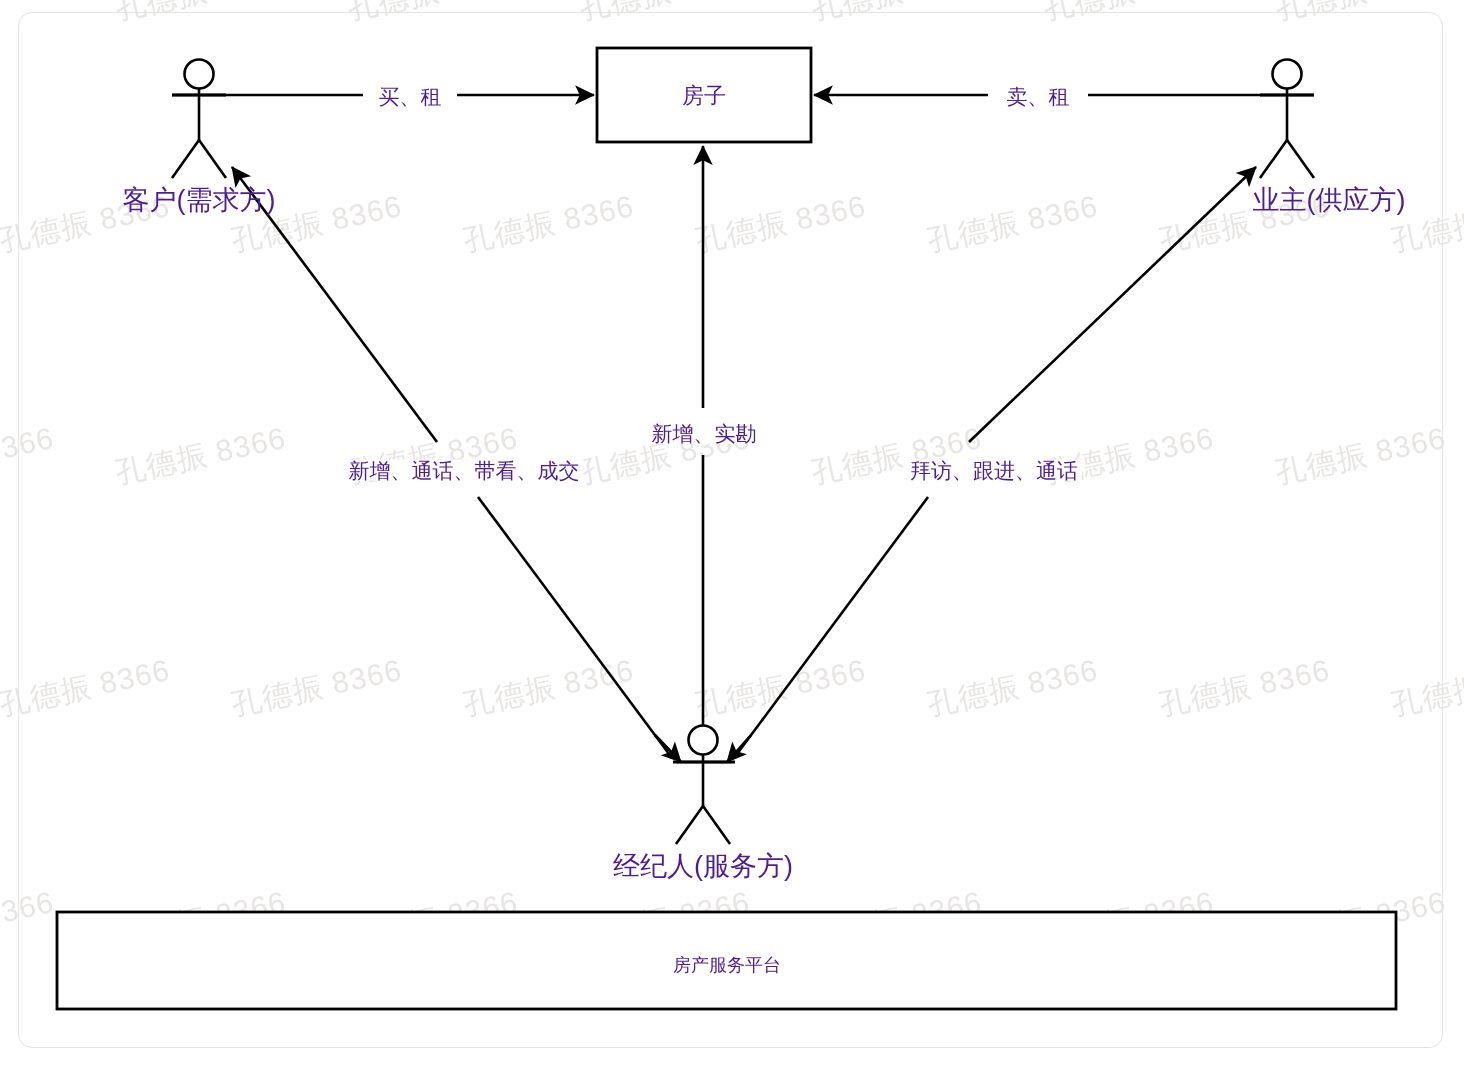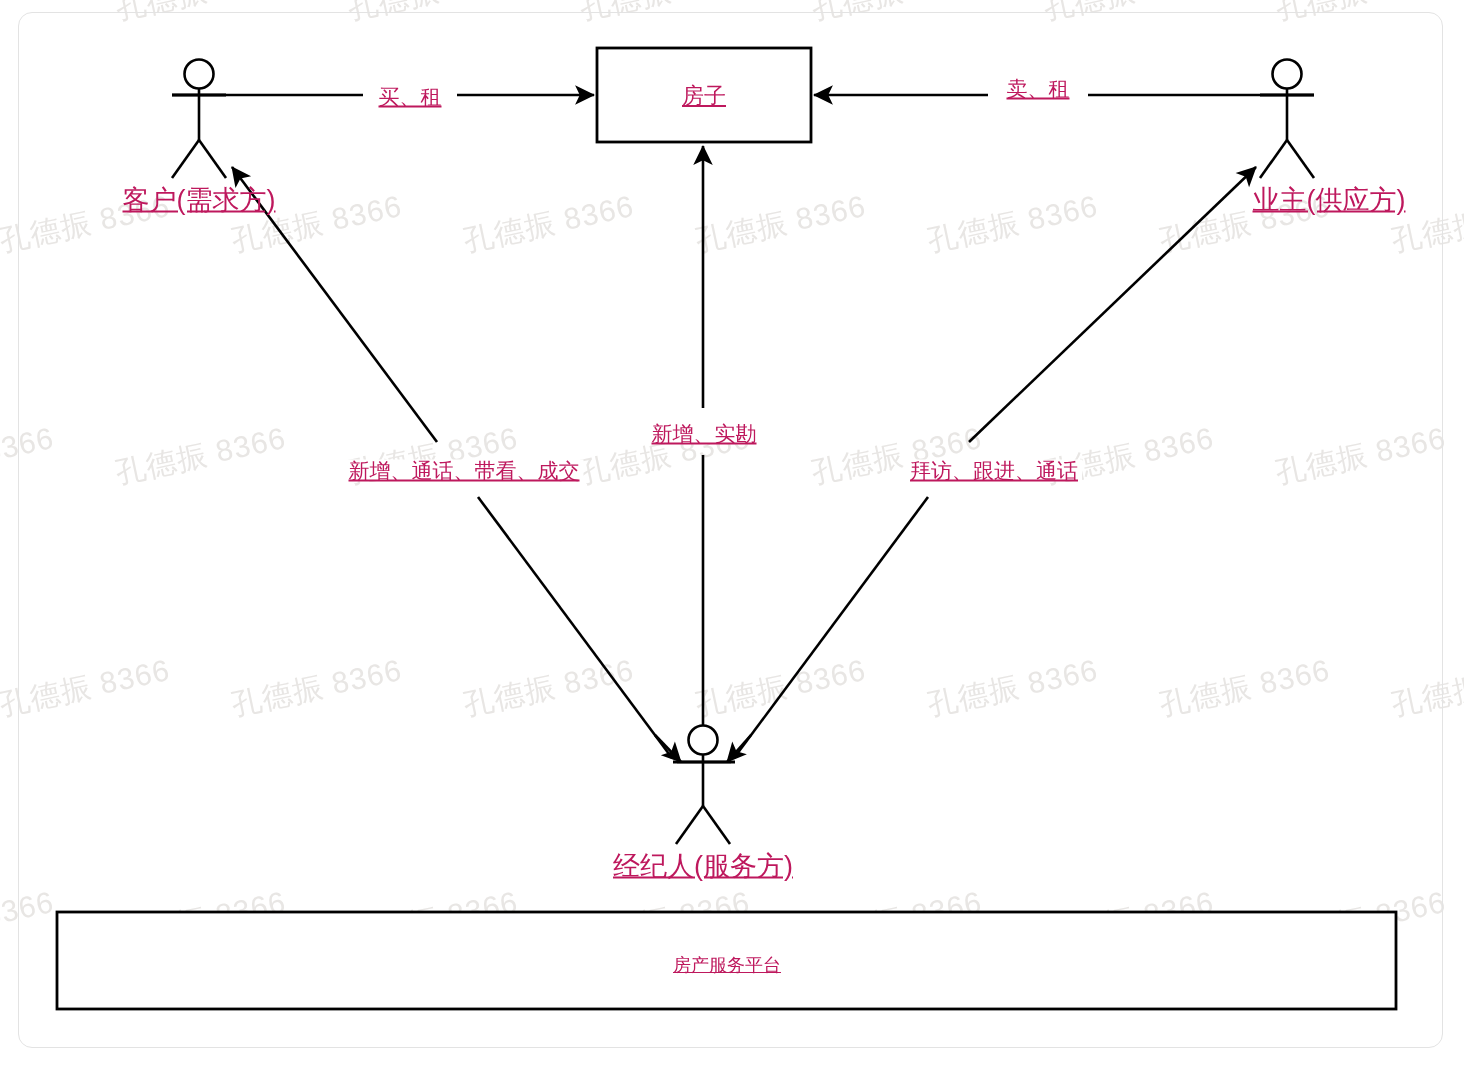--- a/index.html
+++ b/index.html
@@ -58,27 +58,26 @@
     position: absolute;
     left: 0; top: 0;
     width: 1464px; height: 1070px;
     z-index: 3;
   }
 
   
   .lbl {
     position: absolute;
     z-index: 4;
-    color: #be185d;
+    color: #4c1d95;
     font-size: 21px;
     font-family: "Liberation Sans", "DejaVu Sans", sans-serif;
     white-space: nowrap;
     line-height: 1;
     user-select: none;
-    text-decoration: underline;
   }
   .lbl-center {
     transform: translate(-50%, -50%);
   }
   .lbl-edge {
     background: #ffffff;
     padding: 0 4px;
   }
   .lbl-box-title {
     font-size: 22px;
@@ -201,21 +200,21 @@
   <div class="lbl lbl-center lbl-platform" style="left:727px; top:965px;">房产服务平台</div>
 
   <div class="lbl lbl-center lbl-actor" style="left:199px; top:200px;">客户(需求方)</div>
 
   <div class="lbl lbl-center lbl-actor" style="left:1329px; top:200px;">业主(供应方)</div>
 
   <div class="lbl lbl-center lbl-actor" style="left:703px; top:866px;text-align:center;">经纪人(服务方)</div>
 
   <div class="lbl lbl-center lbl-edge" style="left:410px; top:96px;">买、租</div>
 
-  <div class="lbl lbl-center lbl-edge" style="left:1038px; top:88px;">卖、租</div>
+  <div class="lbl lbl-center lbl-edge" style="left:1038px; top:96px;">卖、租</div>
 
   <div class="lbl lbl-center lbl-edge" style="left:704px; top:433px;">新增、实勘</div>
 
   <div class="lbl lbl-center lbl-edge" style="left:464px; top:470px;">新增、通话、带看、成交</div>
 
   <div class="lbl lbl-center lbl-edge" style="left:994px; top:470px;">拜访、跟进、通话</div>
 
 </div>
 
 </body></html>

